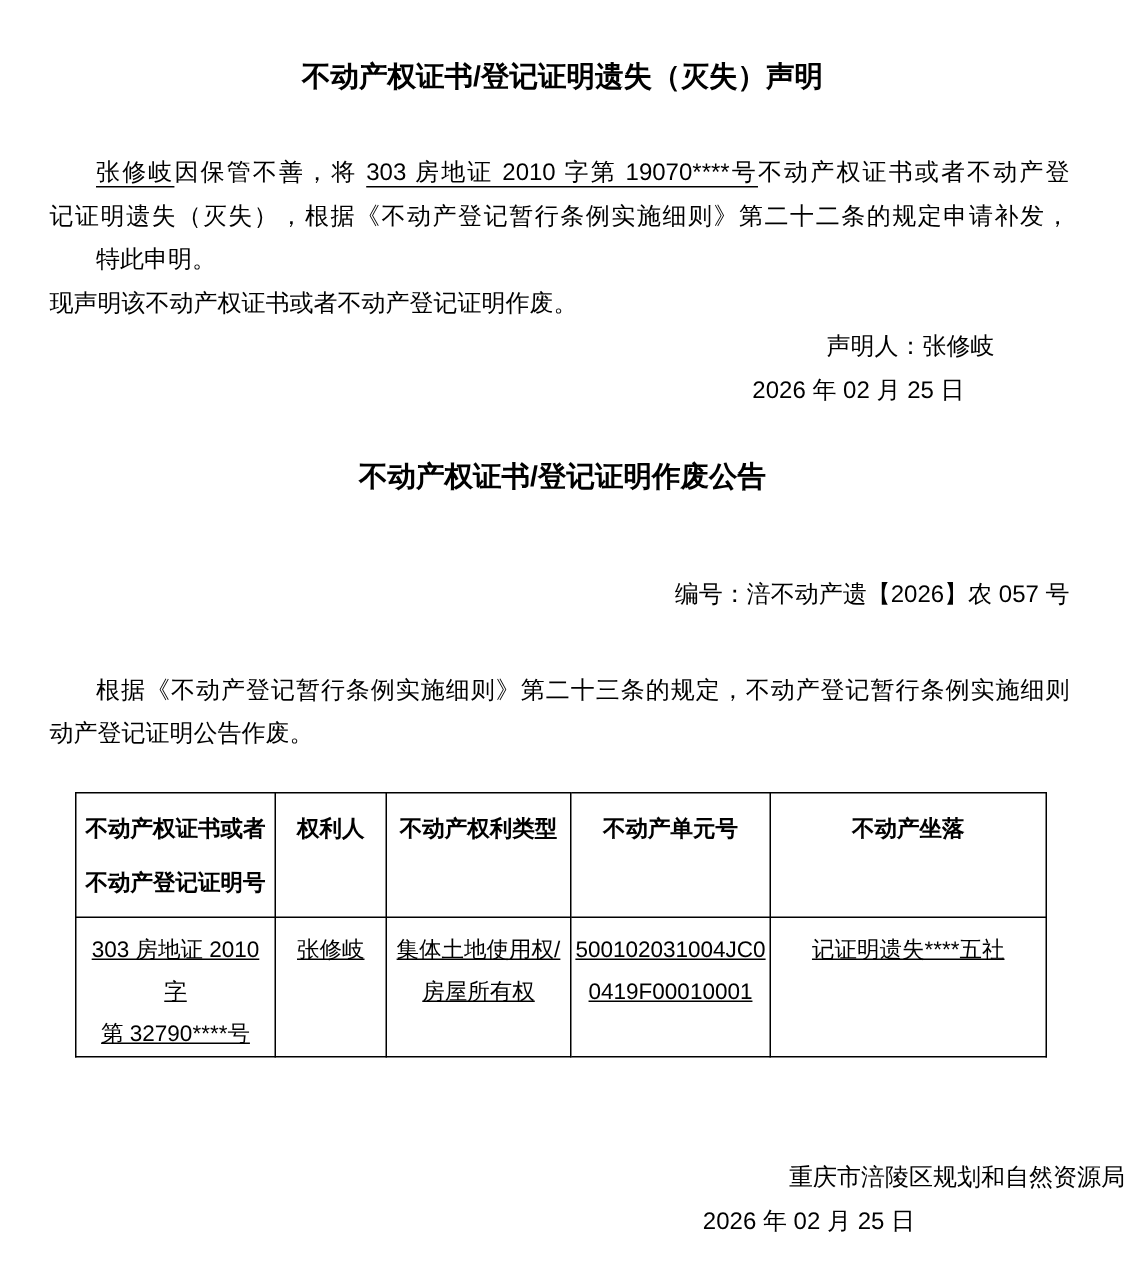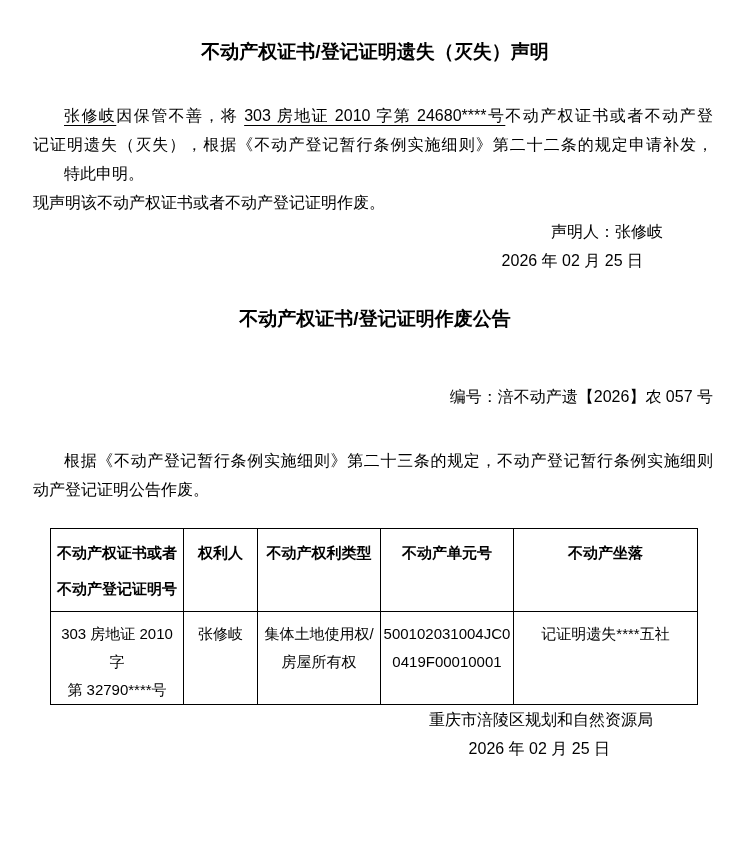--- a/index.html
+++ b/index.html
@@ -55,33 +55,33 @@
     border: 1px solid #000000;
     vertical-align: top;
     text-align: center;
     font-size: 15px;
     padding: 0 2px;
     overflow: hidden;
   }
   .cert-table tr.header-row { height: 83px; }
   .cert-table tr.data-row   { height: 87px; }
   .cert-table th { font-weight: bold; padding-top: 6px; line-height: 36px; }
-  .cert-table td { font-weight: normal; padding-top: 8px; line-height: 28px; }
-  .footer-org  { padding-right: 97px; }
+  .cert-table td { font-weight: normal; padding-top: 8px; line-height: 28px; text-decoration: underline; }
+  .footer-org  { margin-top: 66px; }
   .footer-date { padding-right: 140px; }
 </style>
 </head>
 <body>
 
 <div class="page">
 
   <h1 class="doc-title">不动产权证书/登记证明遗失（灭失）声明</h1>
 
   <div class="para para1">
-    <div class="line indent justify"><span class="u">张修岐</span><span>因保管不善，将 </span><span class="u">303 房地证 2010 字第 24680****号</span><span>不动产权证书或者不动产登</span></div>
+    <div class="line indent justify"><span class="u">张修岐</span><span>因保管不善，将 </span><span class="u">303 房地证 2010 字第 19070****号</span><span>不动产权证书或者不动产登</span></div>
     <div class="line justify">记证明遗失（灭失），根据《不动产登记暂行条例实施细则》第二十二条的规定申请补发，</div>
     <div class="line indent">特此申明。</div>
     <div class="line">现声明该不动产权证书或者不动产登记证明作废。</div>
   </div>
 
   <div class="right-line signer">声明人：张修岐</div>
   <div class="right-line sdate">2026 年 02 月 25 日</div>
 
   <h2 class="doc-title title2">不动产权证书/登记证明作废公告</h2>
 

